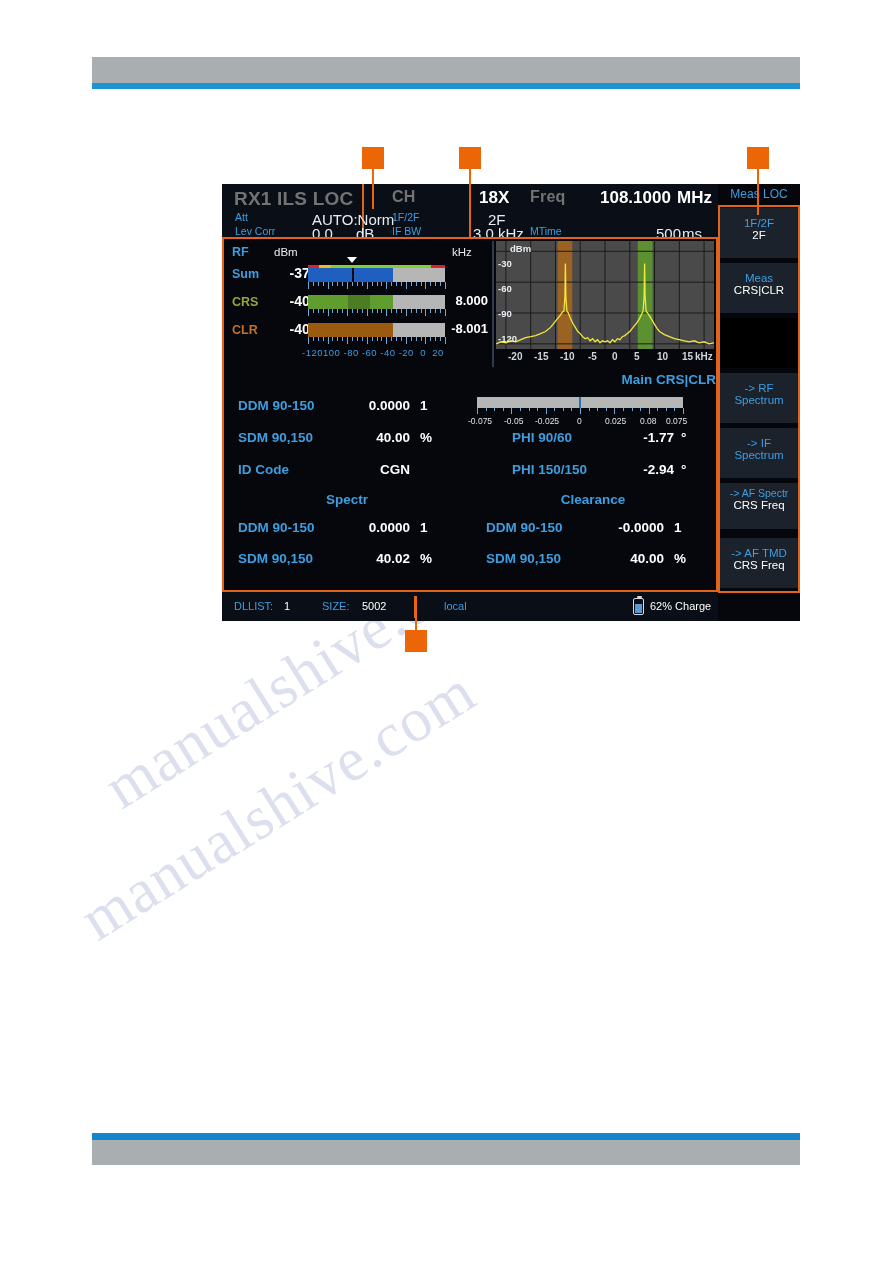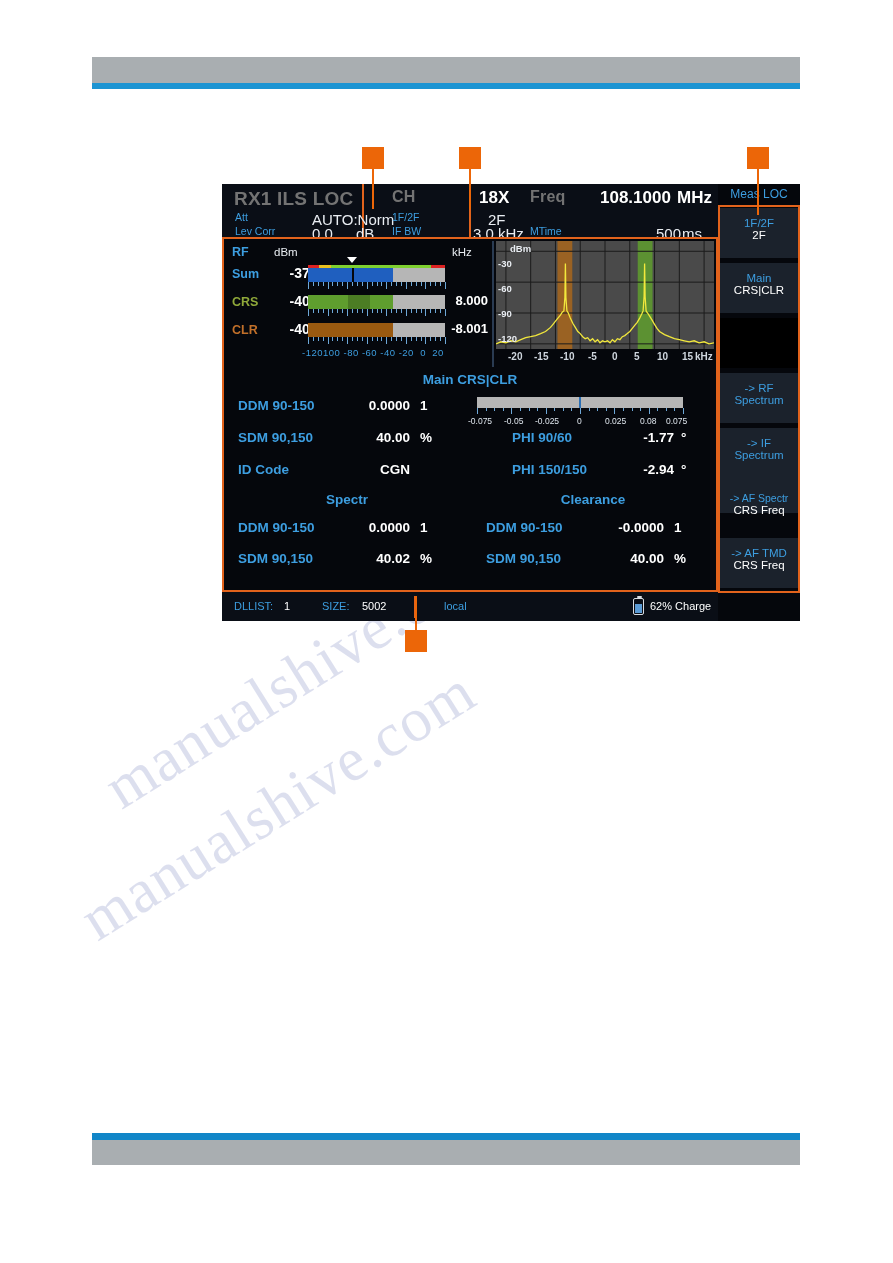--- a/index.html
+++ b/index.html
@@ -56,21 +56,21 @@
   
   .v-div{position:absolute;width:2px;background:#2a3b52;}
 
   
   .spec{position:absolute;background:#4a4a4a;overflow:hidden;}
   .spec-lbl{position:absolute;font-size:9.5px;color:#e9edf2;font-weight:bold;}
   .spec-ax{position:absolute;font-size:10px;color:#cfd6de;font-weight:bold;}
 
   
   .meas{position:absolute;left:0;top:131px;width:492px;height:220px;}
-  .meas-title{position:absolute;font-size:13.5px;color:#3d9ee0;font-weight:bold;text-align:center;}
+  .meas-title{position:absolute;font-size:13.5px;color:#3d9ee0;font-weight:bold;text-align:right;}
   .m-lbl{position:absolute;font-size:13.5px;color:#3d9ee0;font-weight:bold;}
   .m-val{position:absolute;font-size:13.5px;color:#ffffff;font-weight:bold;text-align:right;}
   .m-unit{position:absolute;font-size:13.5px;color:#ffffff;font-weight:bold;}
   .sub-title{position:absolute;font-size:13.5px;color:#3d9ee0;font-weight:bold;text-align:center;}
 
   .ddm-bar{position:absolute;background:#b6b6b6;}
   .ddm-center{position:absolute;width:2px;background:#2a6fb5;}
   .ddm-ticks{position:absolute;}
   .ddm-ticks i{position:absolute;top:0;width:1px;background:#6ea8d8;}
   .ddm-nums{position:absolute;font-size:8.5px;color:#dfe6ee;}
@@ -411,33 +411,33 @@
     <div class="sk-title">
       <span>Meas  LOC</span>
     </div>
     <div class="sk-frame"></div>
 
     <div class="sk" style="top:24px;height:50px;padding-top:9px;box-sizing:border-box;">
       <span class="t1">1F/2F</span>
       <span class="t2">2F</span>
     </div>
     <div class="sk" style="top:79px;height:50px;padding-top:9px;box-sizing:border-box;">
-      <span class="t1">Main</span>
+      <span class="t1">Meas</span>
       <span class="t2">CRS|CLR</span>
     </div>
     <div class="sk empty" style="top:134px;height:50px;"></div>
     <div class="sk" style="top:189px;height:50px;padding-top:9px;box-sizing:border-box;">
       <span class="t1">-&gt; RF</span>
       <span class="t1">Spectrum</span>
     </div>
     <div class="sk" style="top:244px;height:50px;padding-top:9px;box-sizing:border-box;">
       <span class="t1">-&gt; IF</span>
       <span class="t1">Spectrum</span>
     </div>
-    <div class="sk" style="top:293px;height:36px;padding-top:15px;box-sizing:border-box;">
+    <div class="sk" style="top:299px;height:46px;padding-top:4px;box-sizing:border-box;">
       <span class="t1" style="font-size:10.5px;">-&gt; AF Spectr</span>
       <span class="t2">CRS Freq</span>
     </div>
     <div class="sk" style="top:354px;height:50px;padding-top:9px;box-sizing:border-box;">
       <span class="t1">-&gt; AF TMD</span>
       <span class="t2">CRS Freq</span>
     </div>
   </div>
 </div>
 

